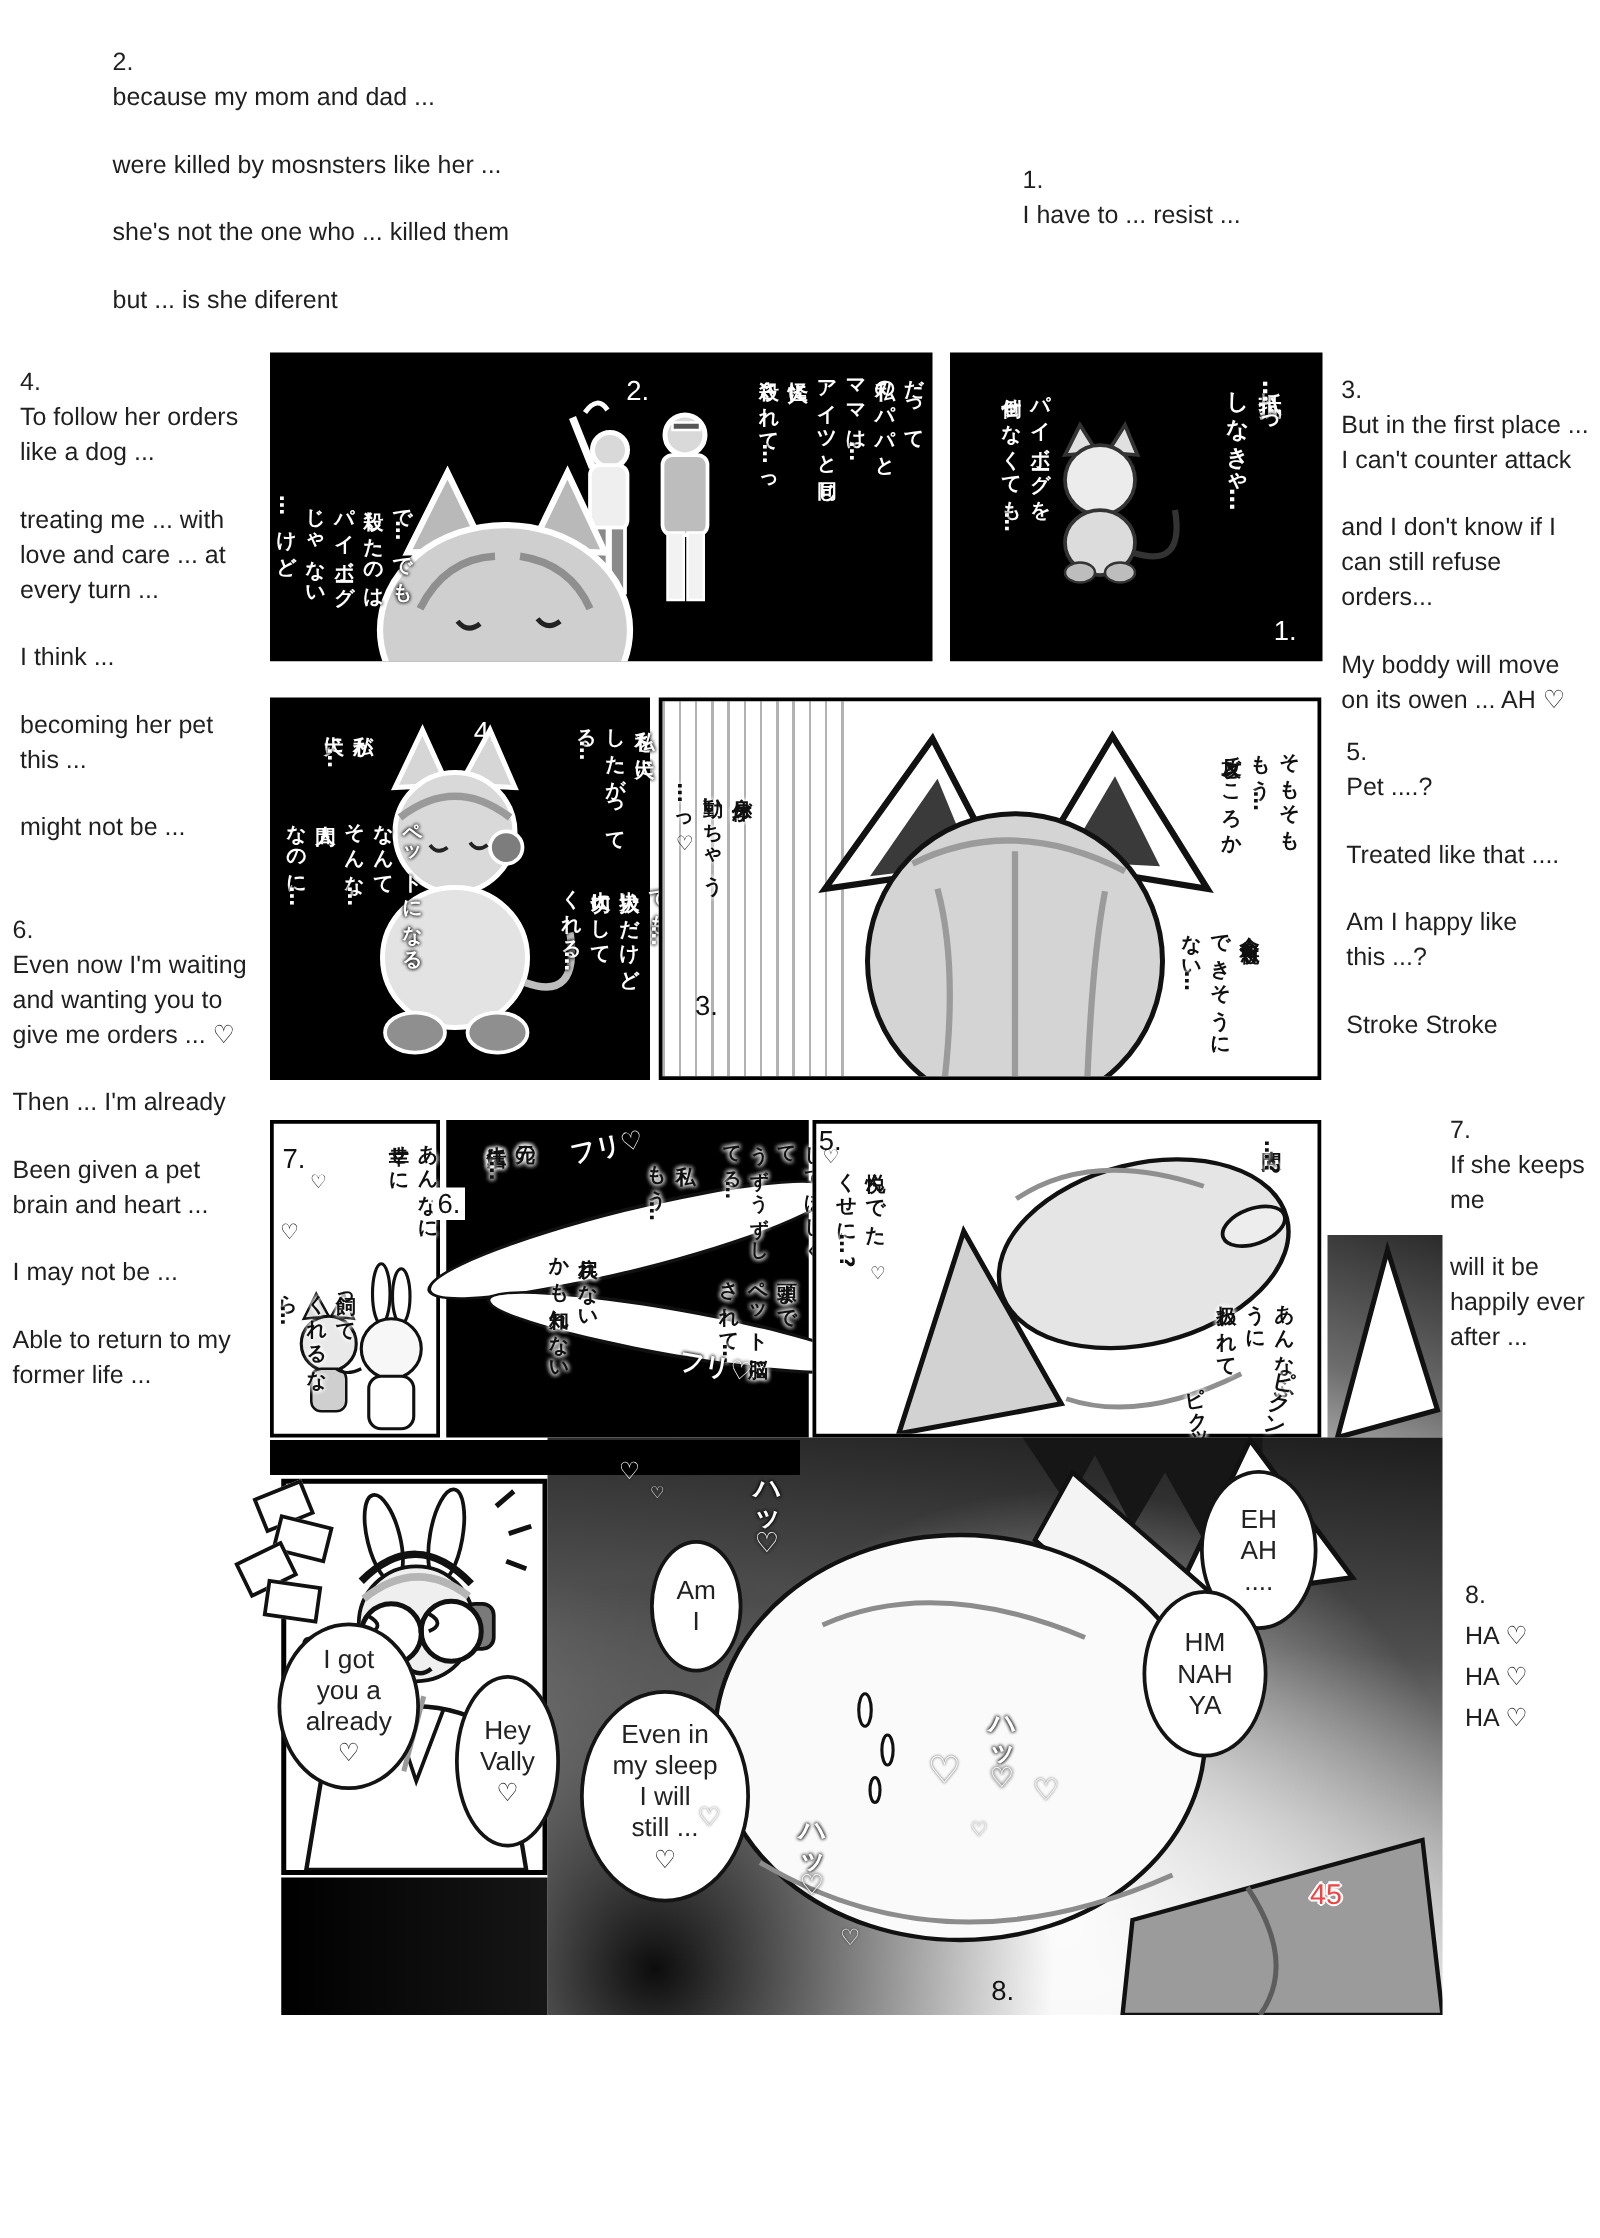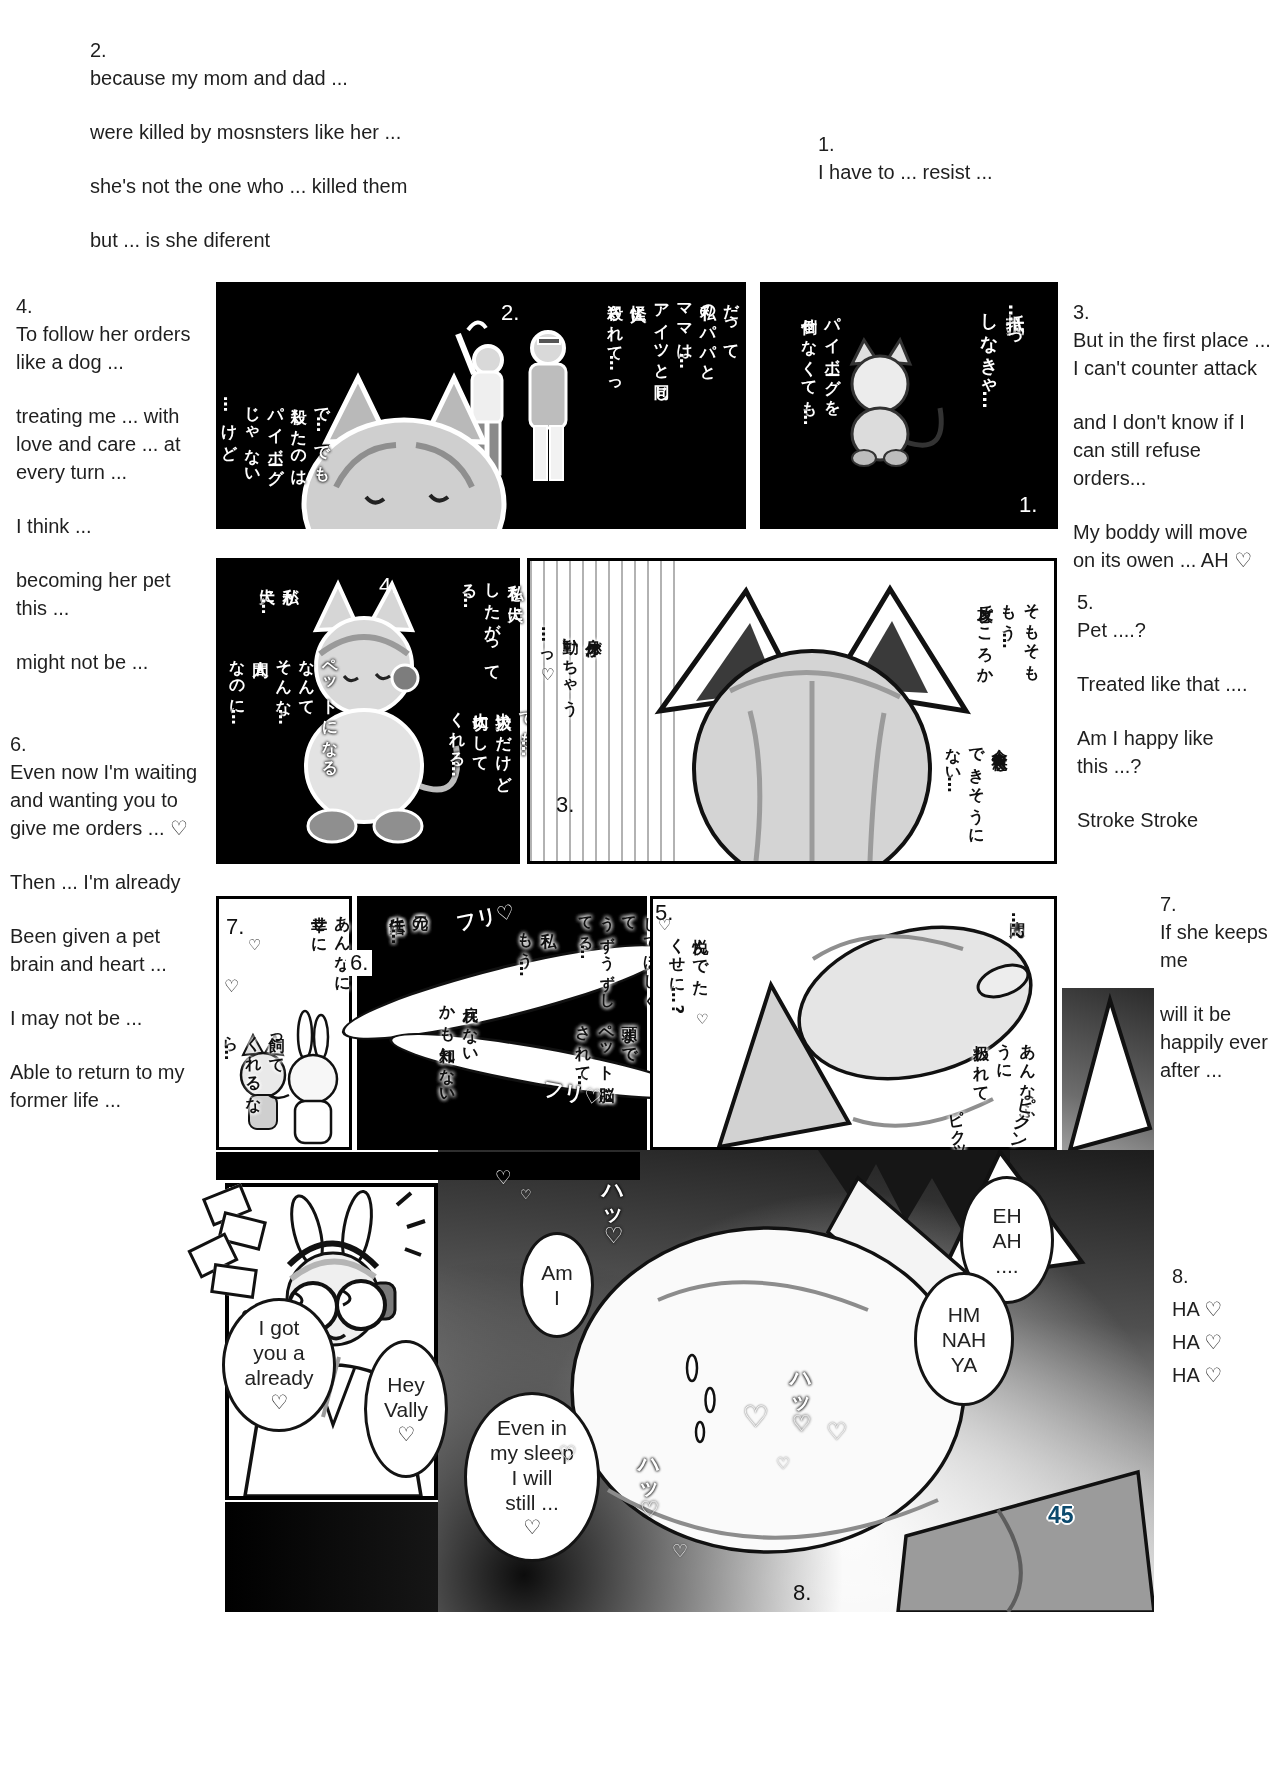--- a/index.html
+++ b/index.html
@@ -44,21 +44,21 @@
         linear-gradient(160deg,#3a3a3a 0%,#141414 100%);}
   .artB{background:
         radial-gradient(circle at 12% 92%, rgba(0,0,0,.95) 0%, rgba(0,0,0,0) 42%),
         radial-gradient(circle at 58% 82%, rgba(255,255,255,.95) 0%, rgba(255,255,255,.55) 28%, rgba(255,255,255,0) 60%),
         linear-gradient(185deg,#1d1d1d 0%,#4f4f4f 34%,#a9a9a9 62%,#e8e8e8 88%);}
   .artA{background:linear-gradient(200deg,#2b2b2b 0%,#6d6d6d 70%,#9e9e9e 100%);}
   .artC{background:linear-gradient(90deg,#000 0%,#161616 100%);}
   .speed{background:repeating-linear-gradient(90deg, rgba(40,40,40,.55) 0 2px, rgba(0,0,0,0) 2px 13px);}
   .band{position:absolute;background:#fff;border:3px solid #111;border-radius:50%;}
   .photo{position:absolute;background:#fff;border:3px solid #111;}
-  .pagenum{position:absolute;font-size:23px;font-weight:bold;color:#0c4a6e;
+  .pagenum{position:absolute;font-size:23px;font-weight:normal;color:#ef4444;
            text-shadow:-2px 0 #fff,2px 0 #fff,0 -2px #fff,0 2px #fff,-1px -1px #fff,1px 1px #fff,-1px 1px #fff,1px -1px #fff;}
   svg{display:block;}
 </style>
 </head>
 <body>
 
 <div id="page">
 
   <div class="note" style="left:90px;top:36px;width:340px">
     <p>2.</p>
@@ -361,21 +361,21 @@
 
   <div class="photo" style="left:206px;top:1190px;width:36px;height:24px;transform:rotate(-22deg)"></div>
   <div class="photo" style="left:220px;top:1216px;width:38px;height:24px;transform:rotate(14deg)"></div>
   <div class="photo" style="left:192px;top:1240px;width:36px;height:25px;transform:rotate(-26deg)"></div>
   <div class="photo" style="left:212px;top:1266px;width:38px;height:24px;transform:rotate(8deg)"></div>
 
   <div class="bubble" style="left:520px;top:1232px;width:68px;height:100px">
     <div>Am</div>
     <div>I</div>
   </div>
-  <div class="bubble" style="left:464px;top:1392px;width:130px;height:164px">
+  <div class="bubble" style="left:464px;top:1352px;width:130px;height:164px">
     <div>Even in</div>
     <div>my sleep</div>
     <div>I will</div>
     <div>still ...</div>
     <div class="hrt">♡</div>
   </div>
   <div class="bubble" style="left:364px;top:1340px;width:78px;height:132px">
     <div>Hey</div>
     <div>Vally</div>
     <div class="hrt">♡</div>

